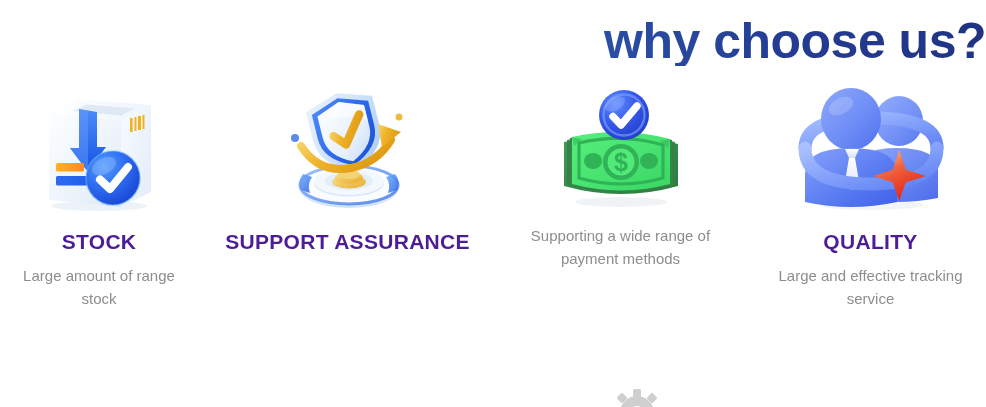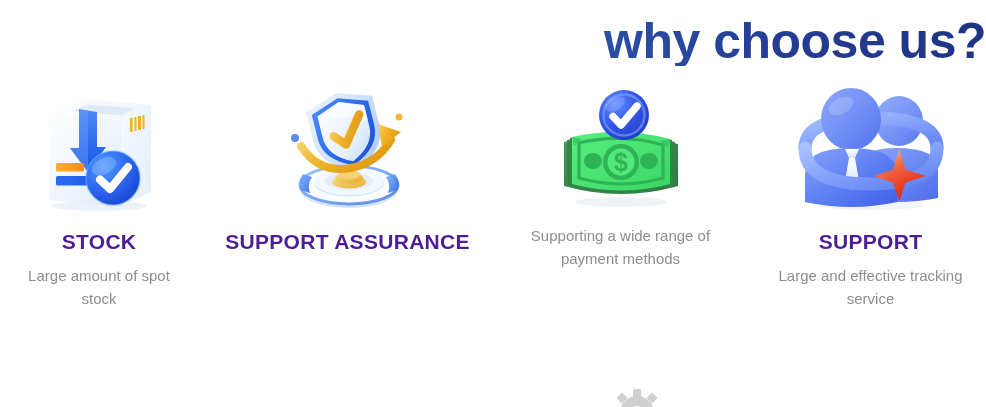--- a/index.html
+++ b/index.html
@@ -165,21 +165,21 @@
           <rect x="117.5" y="29" width="2" height="14"></rect>
         </g>
 
         <circle cx="88" cy="92" r="27" fill="url(#badgeG)"></circle>
         <circle cx="88" cy="92" r="27" fill="none" stroke="#6fb2ff" stroke-width="1.6" opacity="0.5"></circle>
         <ellipse cx="79" cy="80" rx="13" ry="8" fill="#ffffff" opacity="0.18" transform="rotate(-28 79 80)"></ellipse>
         <path d="M75 93.5 L85 103 L103 81" fill="none" stroke="#ffffff" stroke-width="8" stroke-linecap="round" stroke-linejoin="round"></path>
       </svg>
     </div>
     <div class="feature-title">STOCK</div>
-    <div class="feature-desc">Large amount of spot stock</div>
+    <div class="feature-desc">Large amount of range stock</div>
   </div>
 
   <div class="feature f1">
     <div class="icon-wrap">
       <svg width="138" height="128" viewBox="0 0 138 128" aria-hidden="true">
         <defs>
           <linearGradient id="shOuter" x1="0" y1="0" x2="1" y2="1">
             <stop offset="0%" stop-color="#eaf3ff"></stop>
             <stop offset="45%" stop-color="#cfe2fb"></stop>
             <stop offset="100%" stop-color="#9ec4f4"></stop>
@@ -338,21 +338,21 @@
         <path d="M12 116 L12 88 Q12 62 58 62 Q104 62 104 88 L104 116 Q58 126 12 116 Z" fill="url(#bodyA)"></path>
 
         <path d="M52 63 L66 63 L62 72 L56 72 Z" fill="url(#tieG)"></path>
         <path d="M56 72 L62 72 L66 95 L59 104 L52 95 Z" fill="url(#tieG)"></path>
 
         <path d="M12 62 Q12 98 78 98 Q144 98 144 62" fill="none" stroke="url(#ringA)" stroke-width="13" stroke-linecap="round"></path>
 
         <path d="M112 72 L119 94 L141 101 L119 108 L112 128 L105 108 L84 101 L105 94 Z" fill="url(#sparkG)" transform="translate(-6 -12) scale(0.92) translate(10 10)"></path>
       </svg>
     </div>
-    <div class="feature-title">SUPPORT</div>
+    <div class="feature-title">QUALITY</div>
     <div class="feature-desc">Large and effective tracking service</div>
   </div>
 
 </div>
 
 <div class="bottom-gear">
   <svg width="50" height="50" viewBox="0 0 50 50" aria-hidden="true">
     <g fill="#cfcfcf">
       <circle cx="25" cy="25" r="17"></circle>
       <rect x="21" y="1" width="8" height="8" rx="1.5"></rect>

